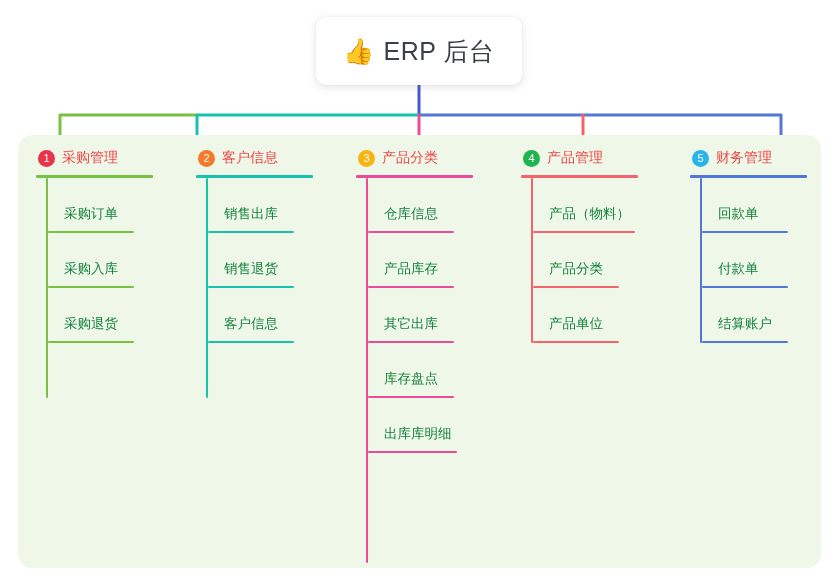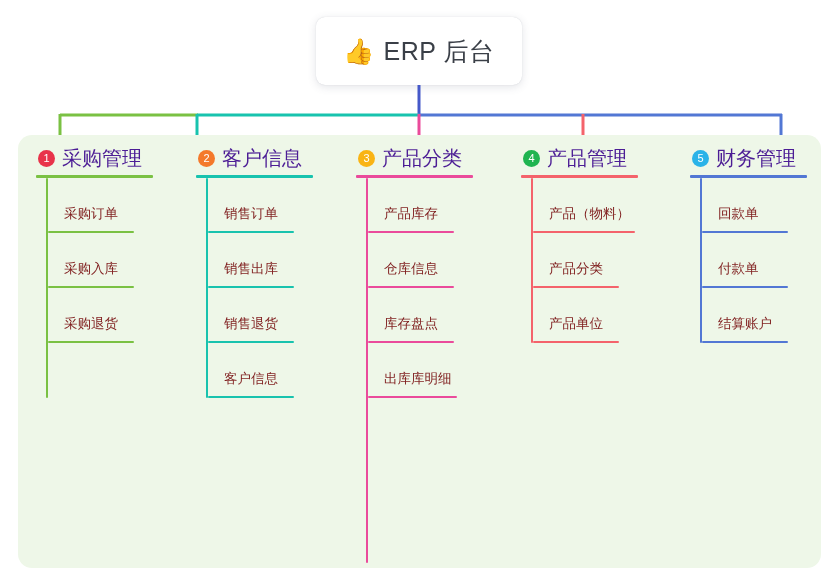--- a/index.html
+++ b/index.html
@@ -98,22 +98,22 @@
     height: 17px;
     border-radius: 50%;
     color: #ffffff;
     font-size: 11px;
     line-height: 17px;
     text-align: center;
     flex: 0 0 auto;
     font-family: "Liberation Sans", sans-serif;
   }
   .col-title {
-    font-size: 20px;
-    color: #4c1d95;
+    font-size: 14px;
+    color: #ef4444;
     white-space: nowrap;
   }
 
   .col-head-rule {
     height: 3px;
     width: 117px;
     margin-top: 6px;
     border-radius: 1px;
   }
 
@@ -133,21 +133,21 @@
   .node {
     position: relative;
     height: 55px;
     box-sizing: border-box;
   }
   .node-label {
     position: absolute;
     left: 18px;
     bottom: 10px;
     font-size: 13.5px;
-    color: #7f1d1d;
+    color: #15803d;
     white-space: nowrap;
     margin-top: 35px;
   }
   .node-rule {
     position: absolute;
     left: 2px;
     bottom: 0;
     height: 2px;
     width: 95px;
     border-radius: 1px;
@@ -206,24 +206,20 @@
   </div>
 
   <div class="column col-1">
     <div class="col-header">
       <span class="badge" style="background: rgb(244, 121, 43);">2</span>
       <span class="col-title">客户信息</span>
     </div>
     <div class="col-head-rule" style="background: rgb(24, 195, 174);"></div>
     <div class="col-body">
       <div class="spine" style="background: rgb(24, 195, 174); height: 220px;"></div>
-    <div class="node">
-          <span class="node-label">销售订单</span>
-          <div class="node-rule" style="background: rgb(24, 195, 174); width: 86px;"></div>
-        </div>
         <div class="node">
           <span class="node-label">销售出库</span>
           <div class="node-rule" style="background: rgb(24, 195, 174); width: 86px;"></div>
         </div>
         <div class="node">
           <span class="node-label">销售退货</span>
           <div class="node-rule" style="background: rgb(24, 195, 174); width: 86px;"></div>
         </div>
         <div class="node">
           <span class="node-label">客户信息</span>
@@ -234,25 +230,29 @@
 
   <div class="column col-2">
     <div class="col-header">
       <span class="badge" style="background: rgb(249, 180, 20);">3</span>
       <span class="col-title">产品分类</span>
     </div>
     <div class="col-head-rule" style="background: rgb(234, 75, 155);"></div>
     <div class="col-body">
       <div class="spine" style="background: rgb(234, 75, 155); height: 385px;"></div>
     <div class="node">
+          <span class="node-label">仓库信息</span>
+          <div class="node-rule" style="background: rgb(234, 75, 155); width: 86px;"></div>
+        </div>
+        <div class="node">
           <span class="node-label">产品库存</span>
           <div class="node-rule" style="background: rgb(234, 75, 155); width: 86px;"></div>
         </div>
         <div class="node">
-          <span class="node-label">仓库信息</span>
+          <span class="node-label">其它出库</span>
           <div class="node-rule" style="background: rgb(234, 75, 155); width: 86px;"></div>
         </div>
         <div class="node">
           <span class="node-label">库存盘点</span>
           <div class="node-rule" style="background: rgb(234, 75, 155); width: 86px;"></div>
         </div>
         <div class="node">
           <span class="node-label">出库库明细</span>
           <div class="node-rule" style="background: rgb(234, 75, 155); width: 89px;"></div>
         </div>

